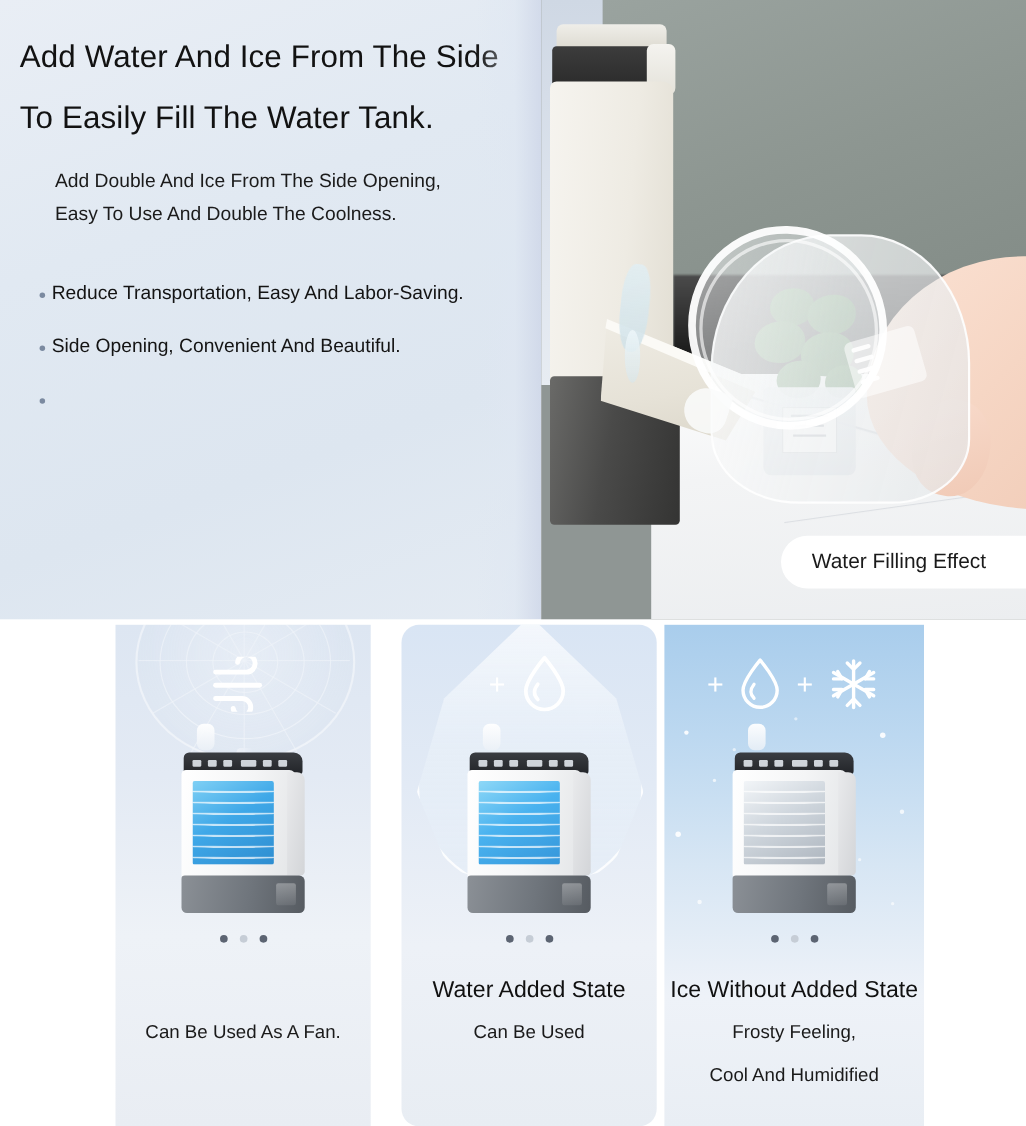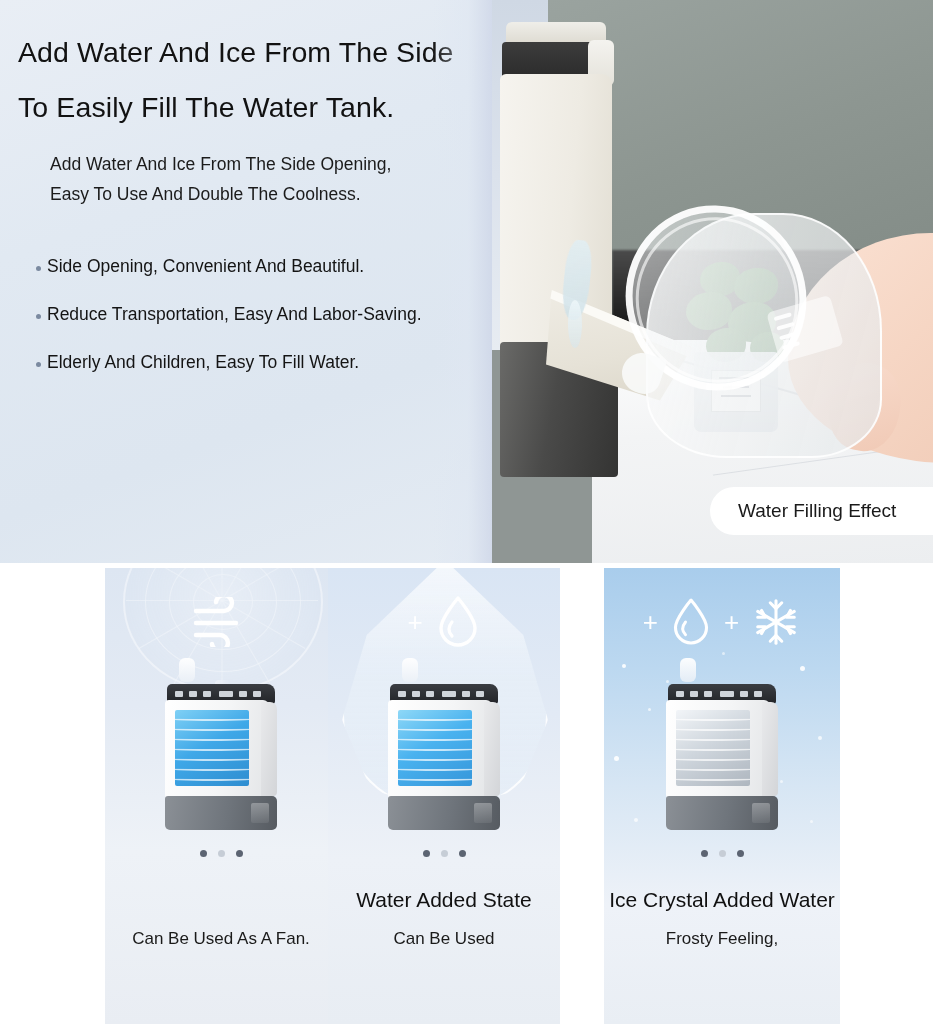--- a/index.html
+++ b/index.html
@@ -152,21 +152,21 @@
     position:absolute; left:218px; top:487px; width:240px; height:48px;
     background:#ffffff; border-radius:26px 0 0 26px;
     display:flex; align-items:center; justify-content:flex-start;
   }
   .photo-badge span { font-size:19px; color:#1a1a1a; padding-left:28px; white-space:nowrap; }
 
   
   .panels { position:absolute; left:0; top:568px; width:933px; height:456px; background:#fff; }
   .panel { position:absolute; top:0; width:232px; height:456px; overflow:hidden; }
   .panel.p1 { left:105px; background:linear-gradient(180deg,#dde6f2 0%,#e3eaf4 30%,#eef2f7 62%,#e9edf3 100%); }
-  .panel.p2 { left:328px; background:linear-gradient(180deg,#d9e5f4 0%,#e2eaf5 32%,#edf1f7 64%,#e8edf3 100%); }
+  .panel.p2 { left:365px; background:linear-gradient(180deg,#d9e5f4 0%,#e2eaf5 32%,#edf1f7 64%,#e8edf3 100%);border-radius:16px; }
   .panel.p3 { left:604px; width:236px; background:linear-gradient(180deg,#a9cdec 0%,#bcd8f0 22%,#d7e6f4 48%,#eef2f8 74%,#e9eef4 100%); }
 
   
   .ghost-fan { position:absolute; left:18px; top:-56px; width:200px; height:190px; opacity:.5; }
   .ghost-fan .cage { position:absolute; left:0; top:0; width:200px; height:180px;
     border-radius:50%; border:2px solid rgba(255,255,255,.85);
     background:radial-gradient(circle at 50% 45%, rgba(255,255,255,.55), rgba(214,226,240,.25) 70%);}
   .ghost-fan .ring { position:absolute; border-radius:50%; border:1px solid rgba(255,255,255,.75); }
   .ghost-fan .spoke { position:absolute; left:99px; top:88px; width:96px; height:1px;
     background:rgba(255,255,255,.65); transform-origin:0 50%; }
@@ -230,36 +230,35 @@
   <div class="hero">
 
     <div class="hero-text">
 
       <div class="headline">
         <div class="hl l1">Add Water And Ice From The Side</div>
         <div class="hl l2">To Easily Fill The Water Tank.</div>
       </div>
 
       <div class="subcopy">
-        <div class="sl l1">Add Water And Ice From The Side Opening,</div>
+        <div class="sl l1">Add Double And Ice From The Side Opening,</div>
         <div class="sl l2">Easy To Use And Double The Coolness.</div>
       </div>
 
       <div class="bullets">
         <div class="bullet">
           <span class="dot"></span>
-          <span class="btxt">Side Opening, Convenient And Beautiful.</span>
+          <span class="btxt">Reduce Transportation, Easy And Labor-Saving.</span>
         </div>
         <div class="bullet">
           <span class="dot"></span>
-          <span class="btxt">Reduce Transportation, Easy And Labor-Saving.</span>
+          <span class="btxt">Side Opening, Convenient And Beautiful.</span>
         </div>
         <div class="bullet">
           <span class="dot"></span>
-          <span class="btxt">Elderly And Children, Easy To Fill Water.</span>
         </div>
       </div>
     </div>
 
     <div class="hero-photo">
       <div class="ph-wallL"></div>
       <div class="ph-wallR"></div>
       <div class="ph-dark"></div>
       <div class="ph-marble"></div>
 
@@ -499,19 +498,20 @@
             <div class="vent"></div>
           </div>
       </div>
 
       <div class="dots">
         <i></i>
         <i class="off"></i>
         <i></i>
       </div>
 
-      <div class="panel-title">Ice Crystal Added Water</div>
+      <div class="panel-title">Ice Without Added State</div>
       <div class="panel-desc">
         <div>Frosty Feeling,</div>
+        <div>Cool And Humidified</div>
       </div>
     </div>
   </div>
 </div>
 
 </body></html>

